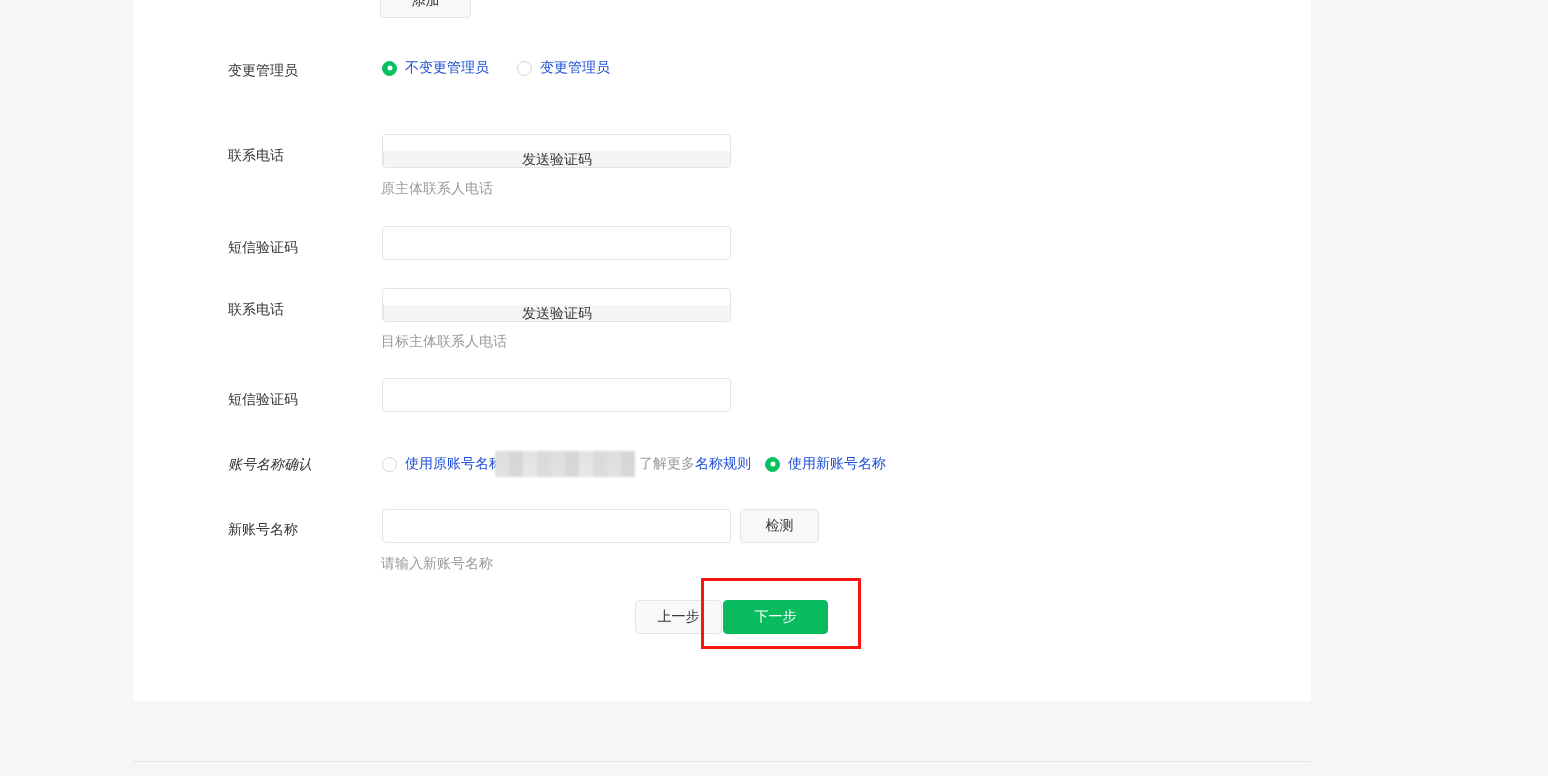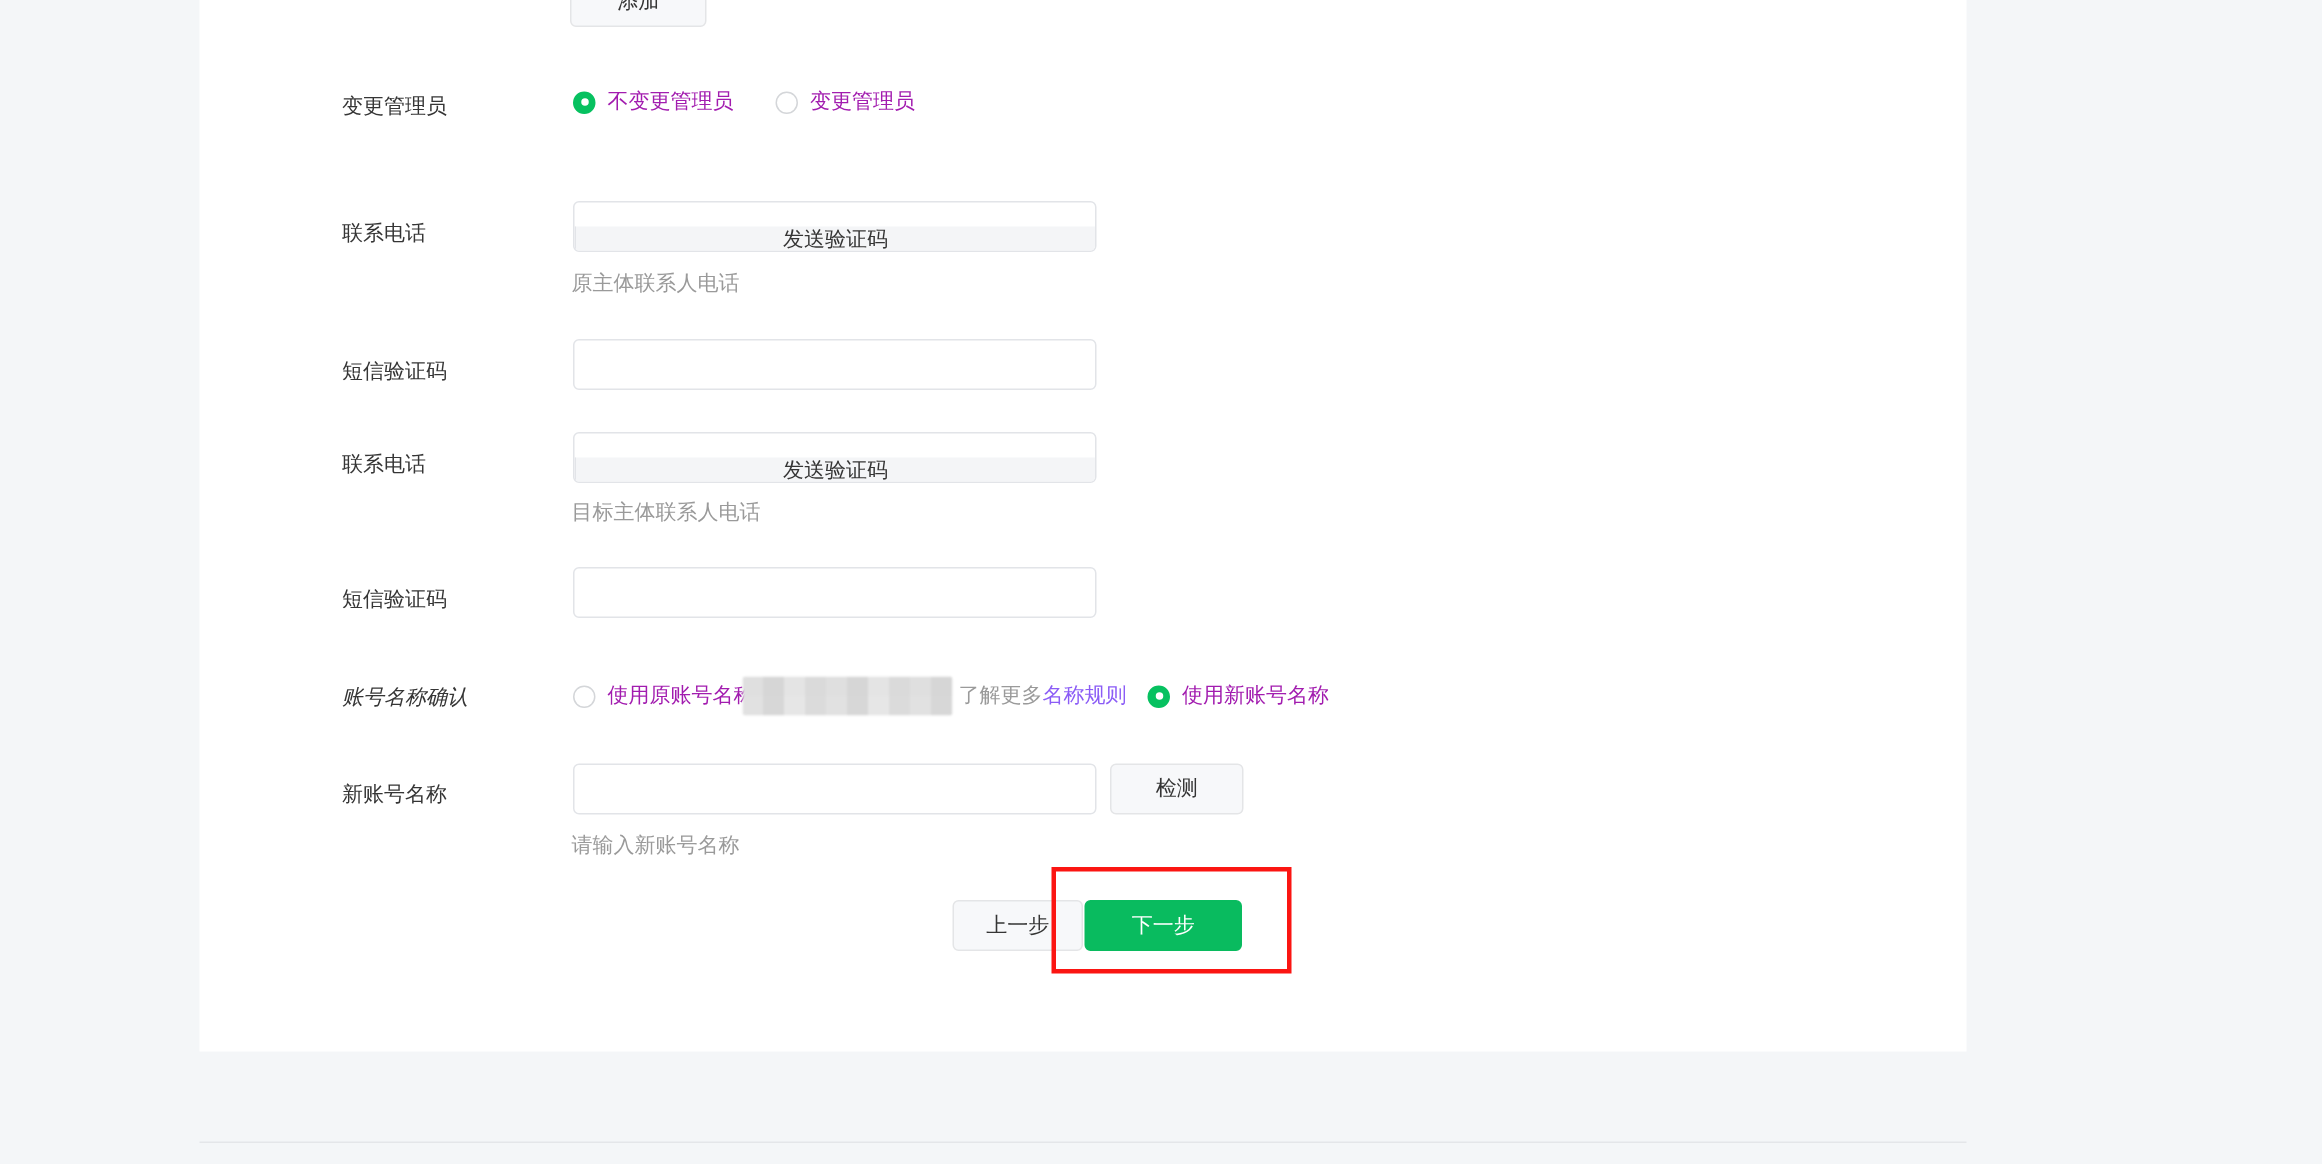--- a/index.html
+++ b/index.html
@@ -75,23 +75,23 @@
     flex:0 0 auto;
   }
   .radio-circle.checked {
     border-color:#07c160; background:#07c160;
   }
   .radio-circle.checked::after {
     content:""; position:absolute; left:50%; top:50%;
     width:5px; height:5px; border-radius:50%; background:#fff;
     transform:translate(-50%,-50%);
   }
-  .radio-label { margin-left:8px; font-size:14px; color:#a21caf; }
+  .radio-label { margin-left:8px; font-size:14px; color:#1d4ed8; }
 
-  .link { color:#8b5cf6; cursor:pointer; text-decoration:none; }
+  .link { color:#1d4ed8; cursor:pointer; text-decoration:none; }
   .muted { color:#9a9a9a; }
 
   .mosaic {
     display:inline-block; width:140px; height:26px; vertical-align:middle;
     border-radius:2px;
     background-image:
       repeating-linear-gradient(0deg, rgba(120,120,120,0.10) 0 13px, rgba(160,160,160,0.18) 13px 26px),
       repeating-linear-gradient(90deg, #ededed 0 14px, #e2e2e2 14px 28px, #f3f3f3 28px 42px, #e7e7e7 42px 56px);
     filter: blur(0.8px);
   }
@@ -152,21 +152,21 @@
     <span class="muted" style="margin-left:4px;">了解更多</span>
     <a class="link">名称规则</a>
     <div class="radio-opt" style="margin-left:14px;text-align:right;">
       <span class="radio-circle checked"></span>
       <span class="radio-label">使用新账号名称</span>
     </div>
   </div>
 
   <div class="form-label" style="top:519px;">新账号名称</div>
   <input type="text" class="plain-input" style="left: 382px; top: 509px; width: 349px; z-index: 2;" value="">
-  <button class="btn abs" style="left:740px; top:509px; width:89px; height:34px; z-index:2;">检测</button>
+  <button class="btn abs" style="left:740px; top:509px; width:79px; height:34px; z-index:2;">检测</button>
   <div class="helper" style="top:553px;">请输入新账号名称</div>
 
   <button class="btn abs" style="left:635px; top:600px; width:87px; height:34px; z-index:2;">上一步</button>
   <button class="btn btn-green abs" style="left:723px; top:600px; width:105px; height:34px; z-index:2;">下一步</button>
 
   <div class="annotation-rect"></div>
 
   <div class="footer-divider"></div>
 
 </div>

